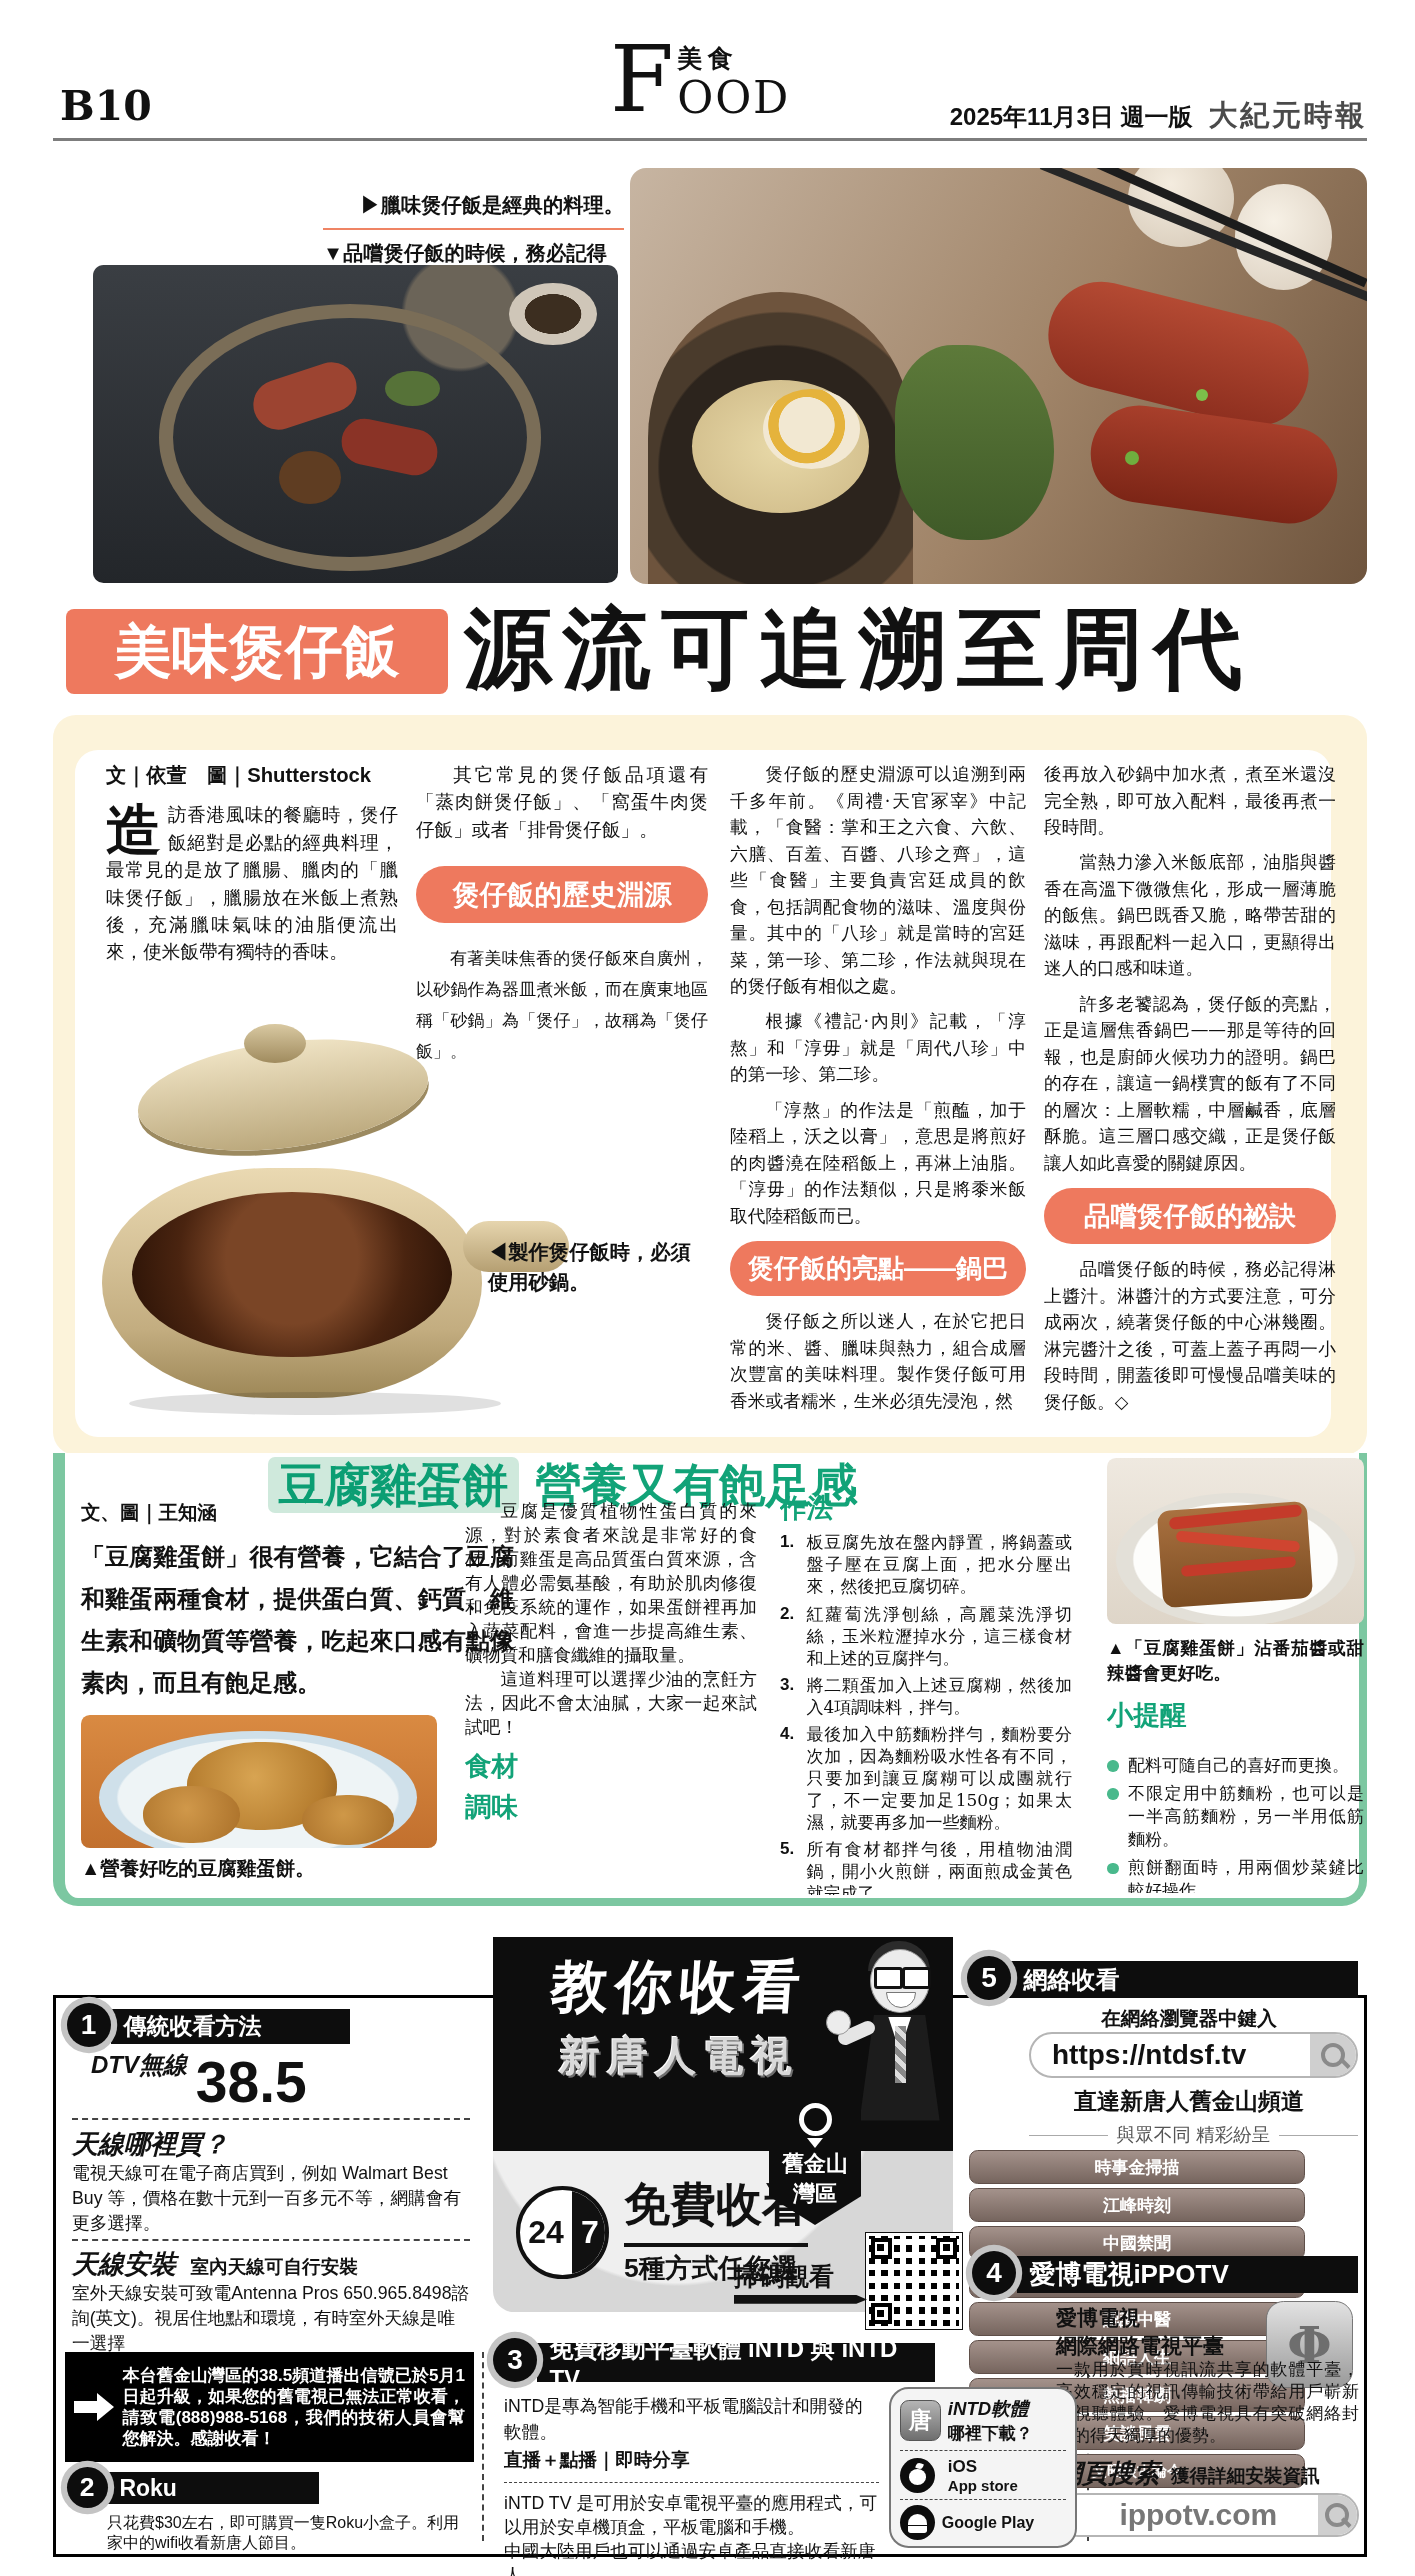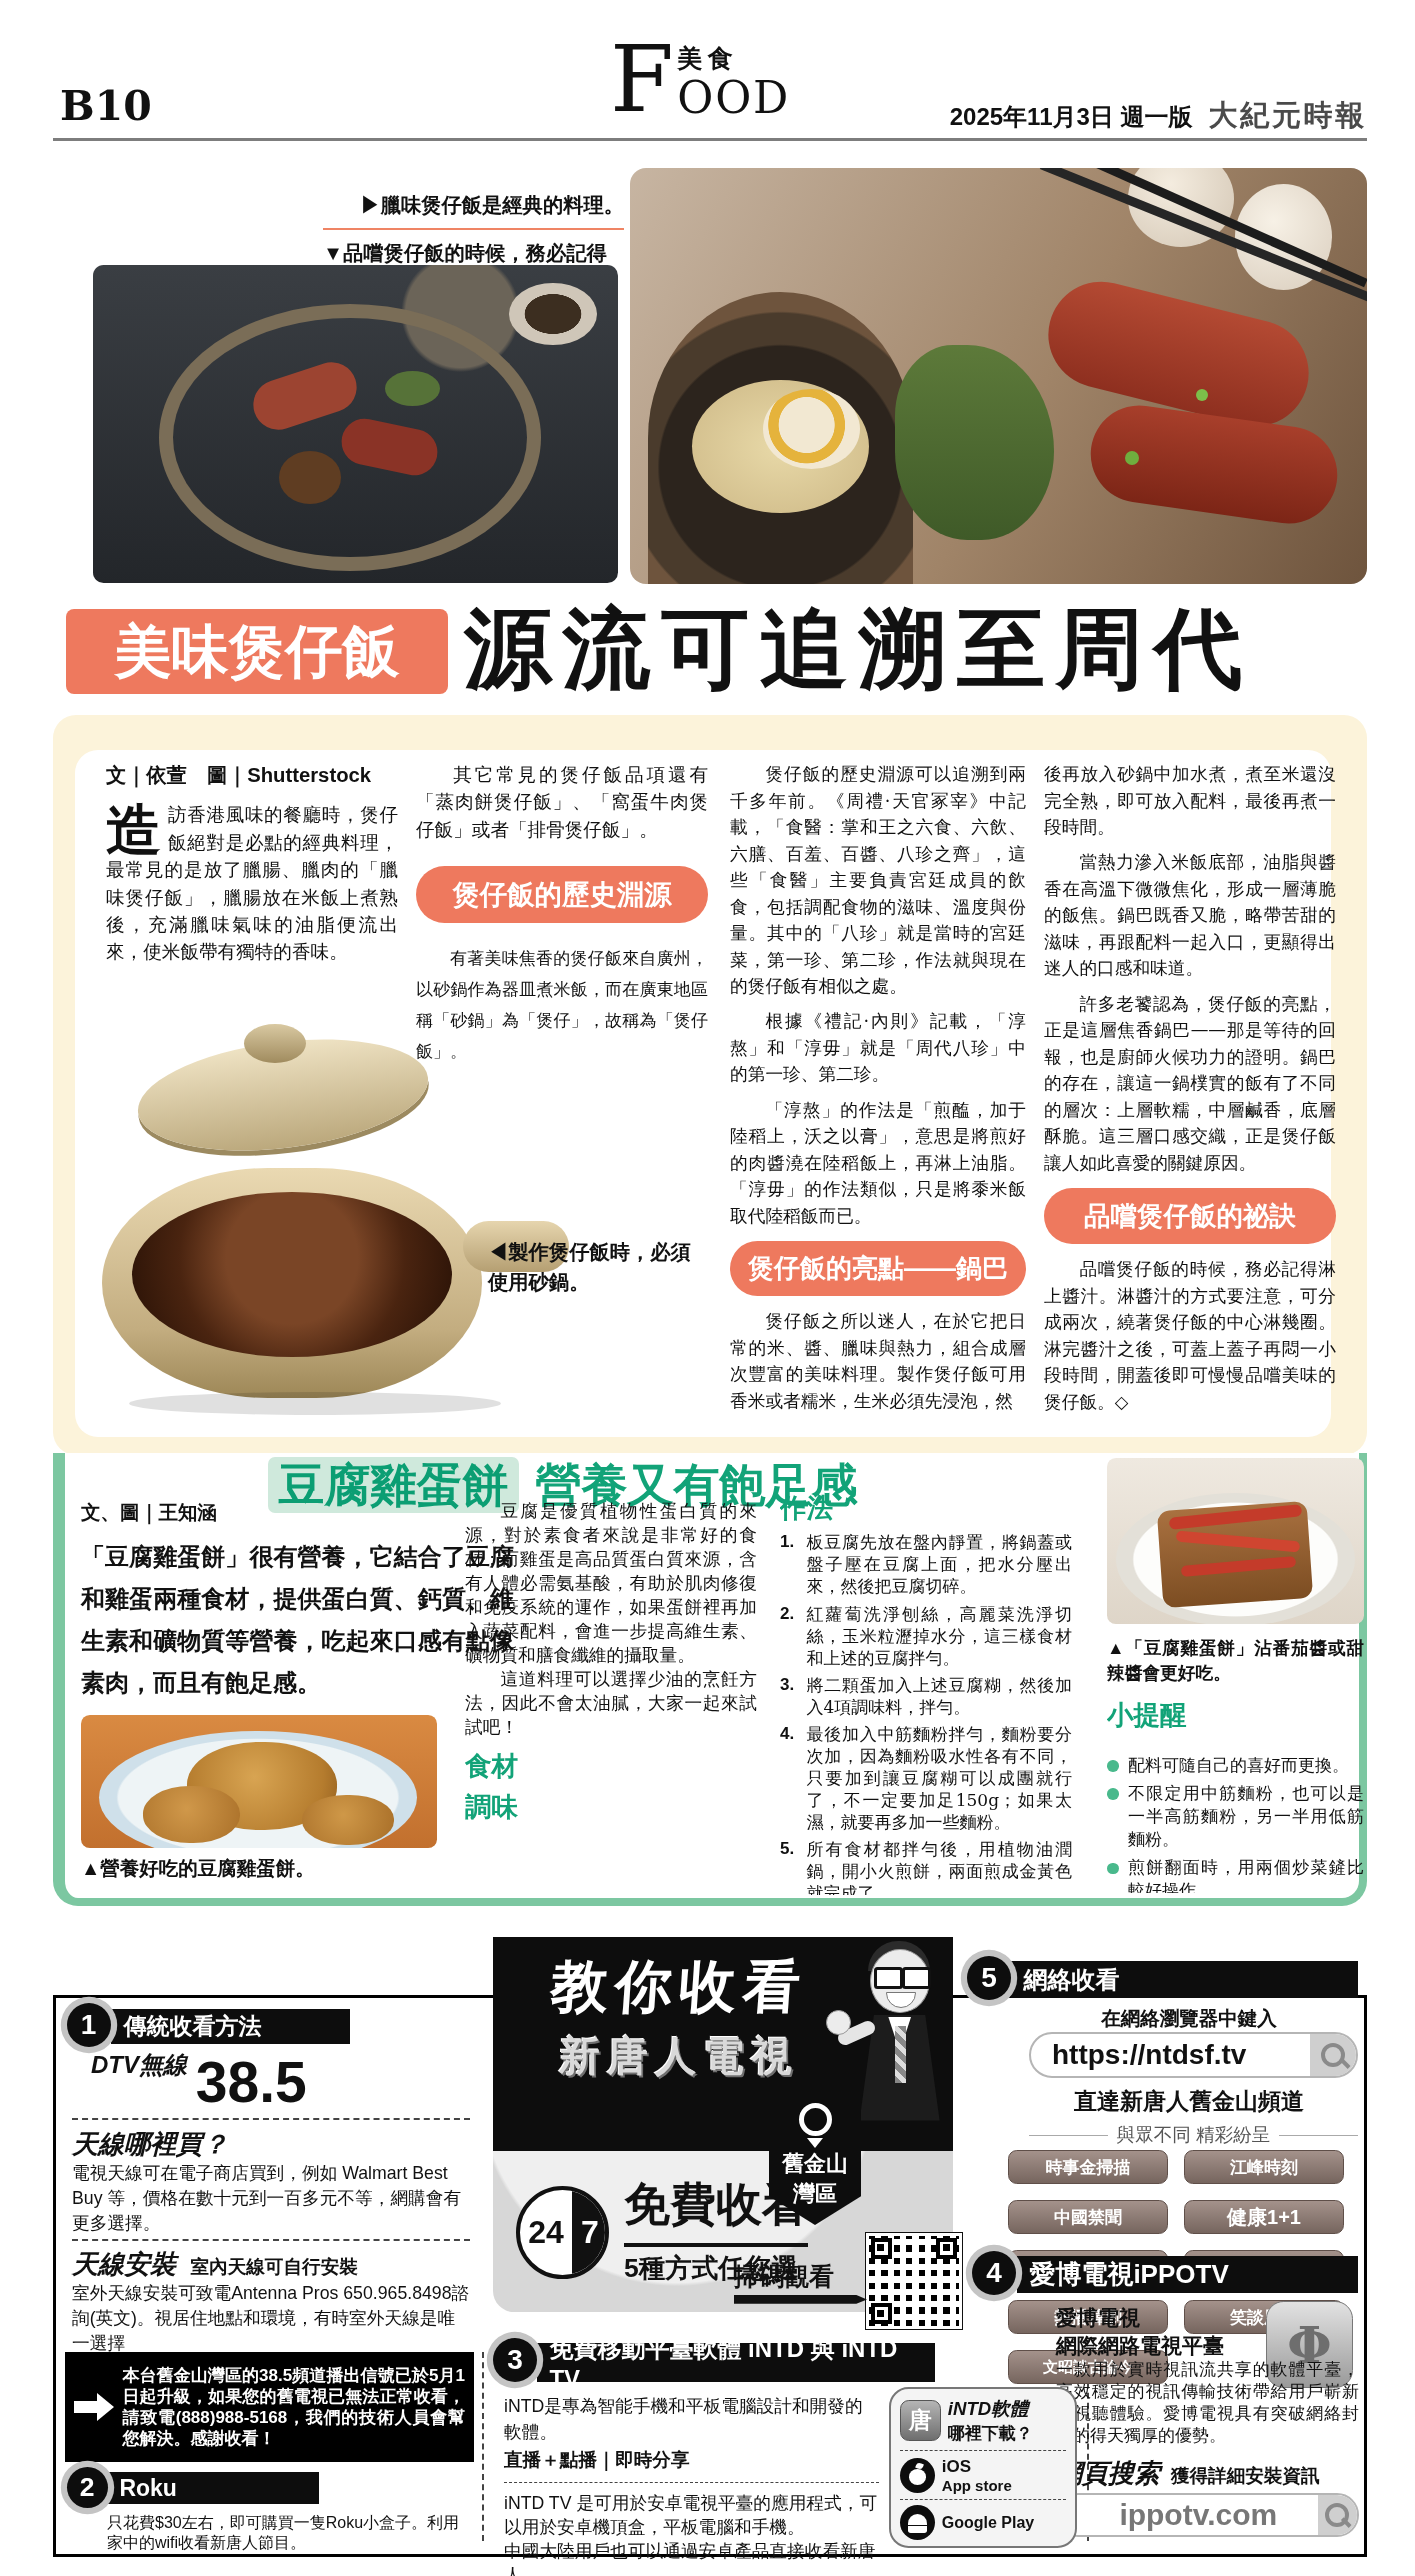--- a/index.html
+++ b/index.html
@@ -268,21 +268,21 @@
 
     <div class="abs" style="left:833px;top:389px;width:188px;height:161px;border:2.7px solid #777;border-radius:19.5px;background:#f4f4f4;padding:7px 8.8px;box-sizing:border-box;z-index:2">
       <div style="display:flex;align-items:center;gap:7px">
         <div style="width:39px;height:39px;border-radius:8.8px;background:linear-gradient(#b5b5b5,#6e6e6e);color:#fff;display:flex;align-items:center;justify-content:center;font-size:23px;font-weight:bold;border:1.8px solid #555">唐</div>
         <div>
           <div class="b" style="font-size:18.6px;font-style:italic">iNTD軟體</div>
           <div class="b" style="font-size:17px">哪裡下載？</div>
         </div>
       </div>
       <div class="dashh" style="margin:5.3px 0;border-top-width:1.8px"></div>
-      <div style="display:flex;align-items:center;gap:7px">
+      <div style="display:flex;align-items:center;gap:13px">
         <span style="position:relative;width:35px;height:35px;border-radius:50%;background:#0d0d0d;display:inline-block">
           <span class="abs" style="left:8.8px;top:11.5px;width:17.7px;height:16px;background:#fff;border-radius:48%"></span>
           <span class="abs" style="left:16px;top:5.3px;width:7px;height:6.2px;background:#fff;border-radius:60% 0 60% 0;transform:rotate(22deg)"></span>
         </span>
         <span>
           <span class="b" style="font-size:17px;display:block">iOS</span>
           <span class="b" style="font-size:15px;display:block">App store</span>
         </span>
       </div>
       <div class="dashh" style="margin:5.3px 0;border-top-width:1.8px"></div>
@@ -307,21 +307,21 @@
           <span class="maglens"></span>
           <span class="magtail"></span>
         </span>
     </div>
     <div class="abs b" style="left:964px;top:88px;width:338px;text-align:center;font-size:23px">直達新唐人舊金山頻道</div>
     <div class="abs" style="left:973px;top:124px;width:329px;display:flex;align-items:center;gap:8.8px;color:#555">
       <span style="flex:1;border-top:1.8px solid #aaa"></span>
       <span style="font-size:18.6px">與眾不同 精彩紛呈</span>
       <span style="flex:1;border-top:1.8px solid #aaa"></span>
     </div>
-    <div class="abs" style="left:952px;top:152px;width:336px;display:grid;grid-template-columns:repeat(2,1fr);gap:16px">
+    <div class="abs" style="left:913px;top:152px;width:336px;display:grid;grid-template-columns:repeat(1,1fr);gap:4px">
       <span class="progbtn" style="height:34px;font-size:17px">時事金掃描</span>
       <span class="progbtn" style="height:34px;font-size:17px">江峰時刻</span>
       <span class="progbtn" style="height:34px;font-size:17px">中國禁聞</span>
       <span class="progbtn" style="height:34px;font-size:20px">健康1+1</span>
       <span class="progbtn" style="height:34px;font-size:17px">認識中醫</span>
       <span class="progbtn" style="height:34px;font-size:17px">細語人生</span>
       <span class="progbtn" style="height:34px;font-size:17px">熱播韓劇</span>
       <span class="progbtn" style="height:34px;font-size:17px">笑談風雲</span>
       <span class="progbtn" style="height:34px;font-size:15px">文昭談古論今</span>
     </div>

